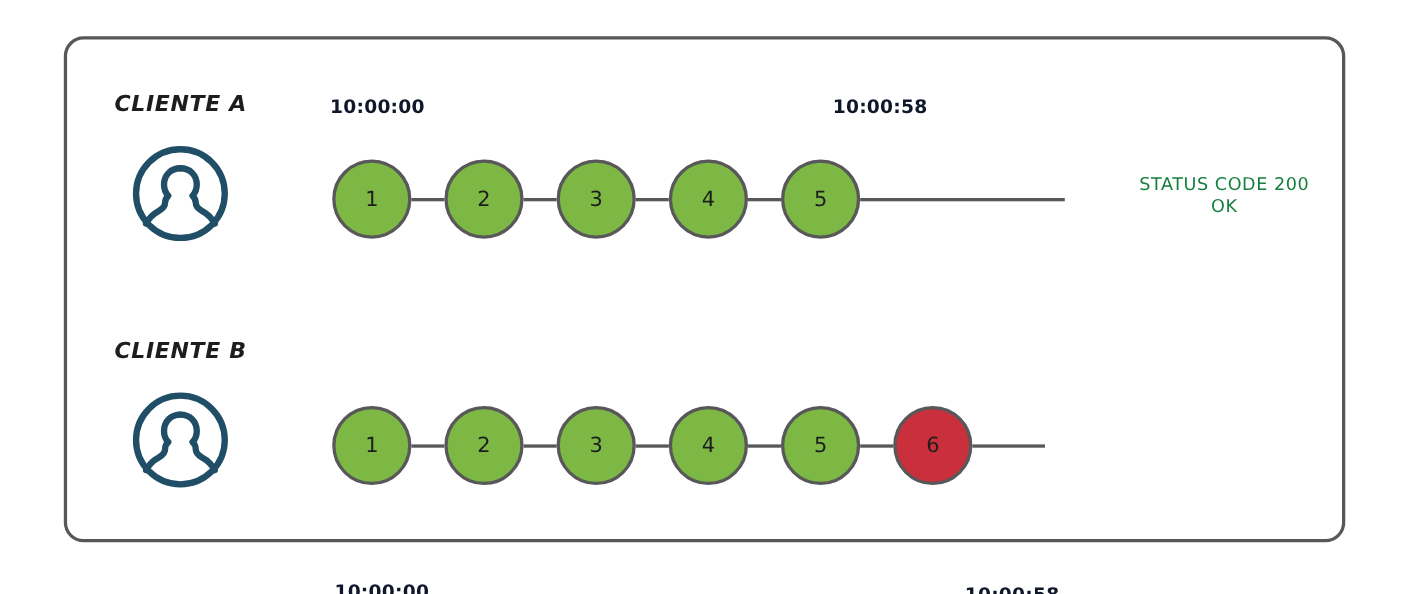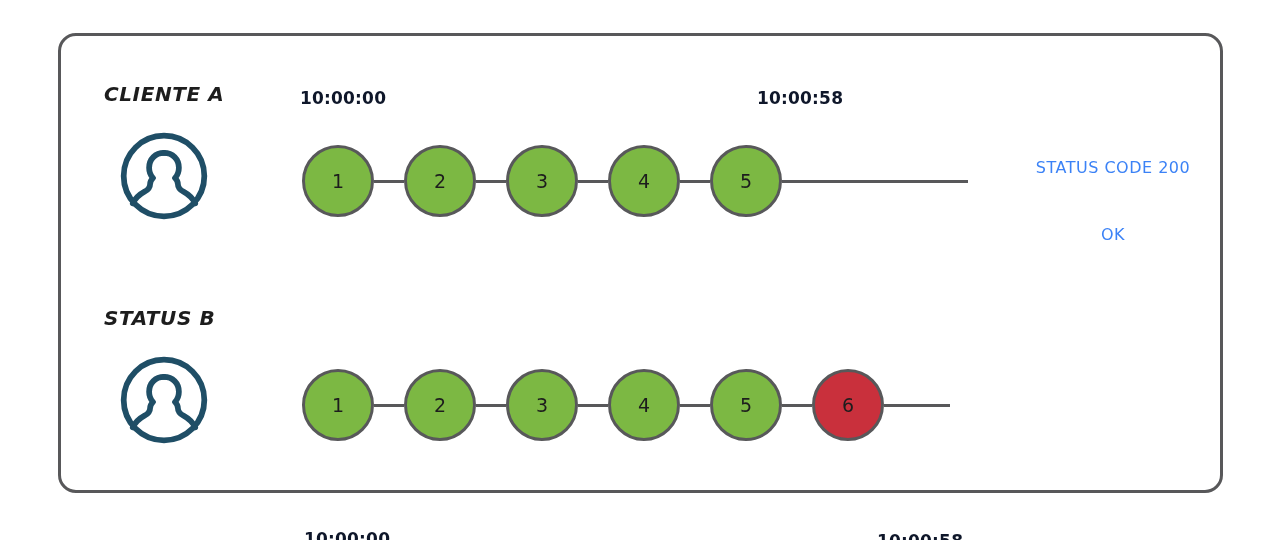--- a/index.html
+++ b/index.html
@@ -139,25 +139,25 @@
     letter-spacing: 0.5px;
     display: block;
   }
   .status .line2 {
     font-size: 15px;
     display: block;
   }
   .status-ok {
     left: 1026px;
     top: 158px;
-    color: #3b82f6;
+    color: #15803d;
     text-align: center;
     width: 174px;
   }
-  .status-ok .line2 { font-size: 16px; letter-spacing: 0.5px; margin-top: 47px; }
+  .status-ok .line2 { font-size: 16px; letter-spacing: 0.5px; }
 </style>
 </head>
 <body>
 
 <div id="canvas">
 
   <div class="frame"></div>
 
   <div class="row row-a">
 
@@ -202,21 +202,21 @@
     </div>
 
     <div class="status status-ok">
       <span class="line1">STATUS CODE 200</span>
       <span class="line2">OK</span>
     </div>
   </div>
 
   <div class="row row-b">
 
-    <div class="client-label">STATUS B</div>
+    <div class="client-label">CLIENTE B</div>
 
     <div class="avatar">
       <svg viewBox="0 0 100 100" aria-hidden="true">
         <circle cx="50" cy="50" r="42" fill="none" stroke="#1f4e66" stroke-width="6"></circle>
         <path d="M50 26 C41 26 34.5 32.5 34.5 41.5 C34.5 46 36 49.5 38.5 52
                  C36.5 54 35.5 56 35.5 58.5 C35.5 62 33 64.5 29.5 66.5
                  C24 69.5 20 73.5 17.5 78.5" fill="none" stroke="#1f4e66" stroke-width="6" stroke-linecap="round" stroke-linejoin="round"></path>
         <path d="M50 26 C59 26 65.5 32.5 65.5 41.5 C65.5 46 64 49.5 61.5 52
                  C63.5 54 64.5 56 64.5 58.5 C64.5 62 67 64.5 70.5 66.5
                  C76 69.5 80 73.5 82.5 78.5" fill="none" stroke="#1f4e66" stroke-width="6" stroke-linecap="round" stroke-linejoin="round"></path>

